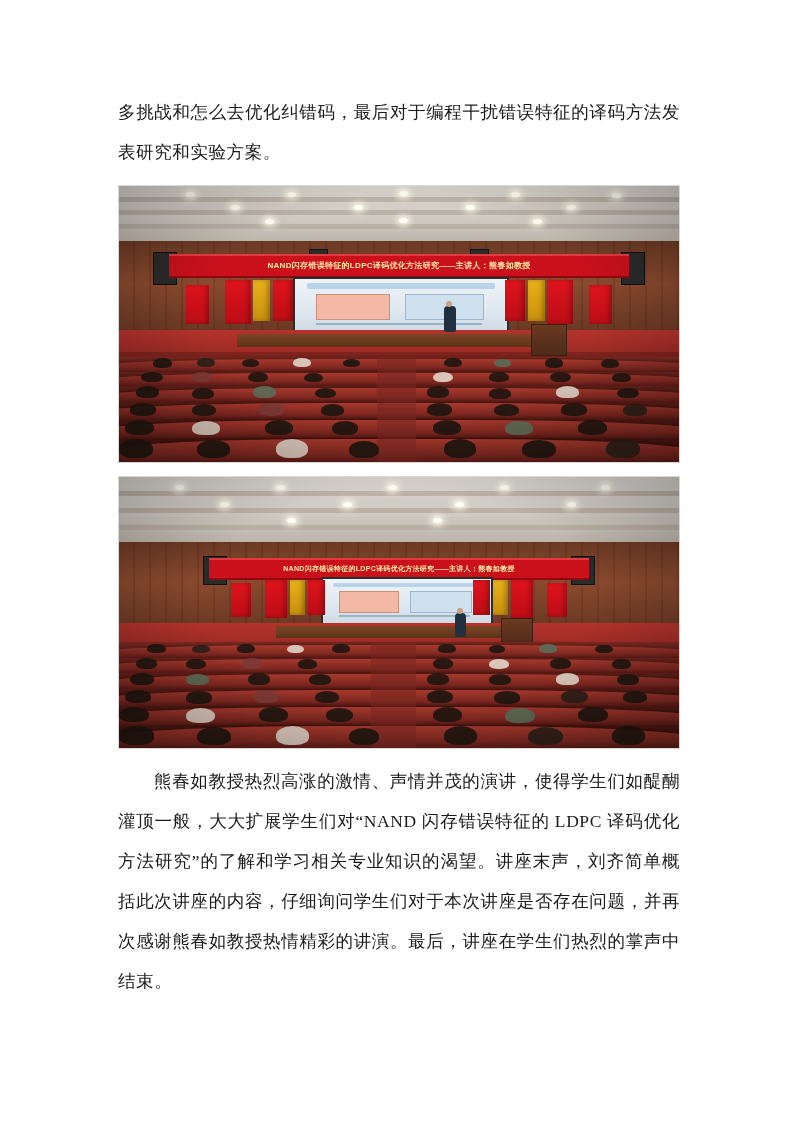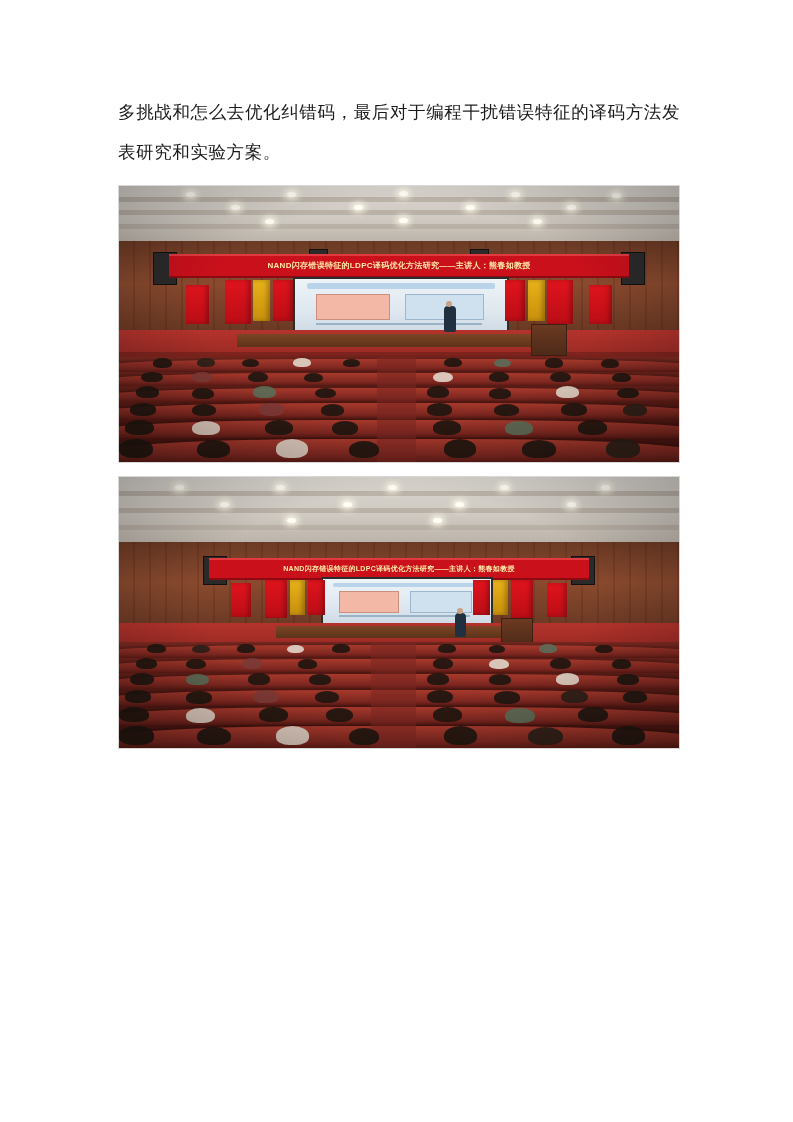--- a/index.html
+++ b/index.html
@@ -465,15 +465,16 @@
             <div class="head" style="left:41%;top:81%;width:5.4%;height:16%"></div>
             <div class="head" style="left:58%;top:79%;width:6%;height:18%"></div>
             <div class="head l" style="left:73%;top:80%;width:6.2%;height:17%"></div>
             <div class="head" style="left:88%;top:79%;width:6%;height:18%"></div>
           </div>
           <div class="vignette"></div>
         </div>
       </div>
     </div>
 
+    <p class="para indent" style="margin-top:12px;">熊春如教授热烈高涨的激情、声情并茂的演讲，使得学生们如醍醐灌顶一般，大大扩展学生们对“NAND 闪存错误特征的 LDPC 译码优化方法研究”的了解和学习相关专业知识的渴望。讲座末声，刘齐简单概括此次讲座的内容，仔细询问学生们对于本次讲座是否存在问题，并再次感谢熊春如教授热情精彩的讲演。最后，讲座在学生们热烈的掌声中结束。</p>
 
   </div>
 </div>
 
 </body></html>

